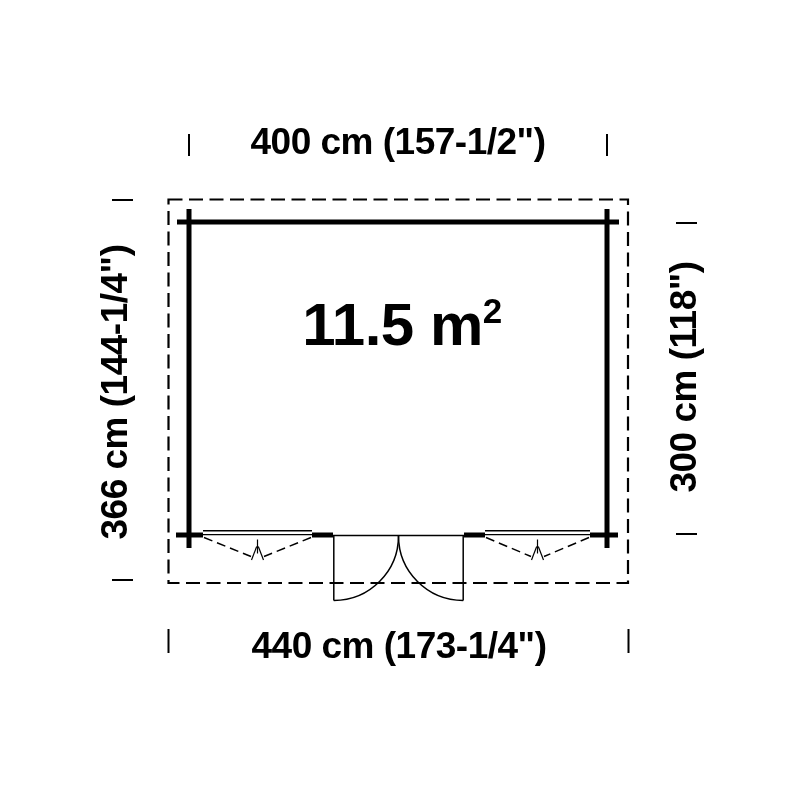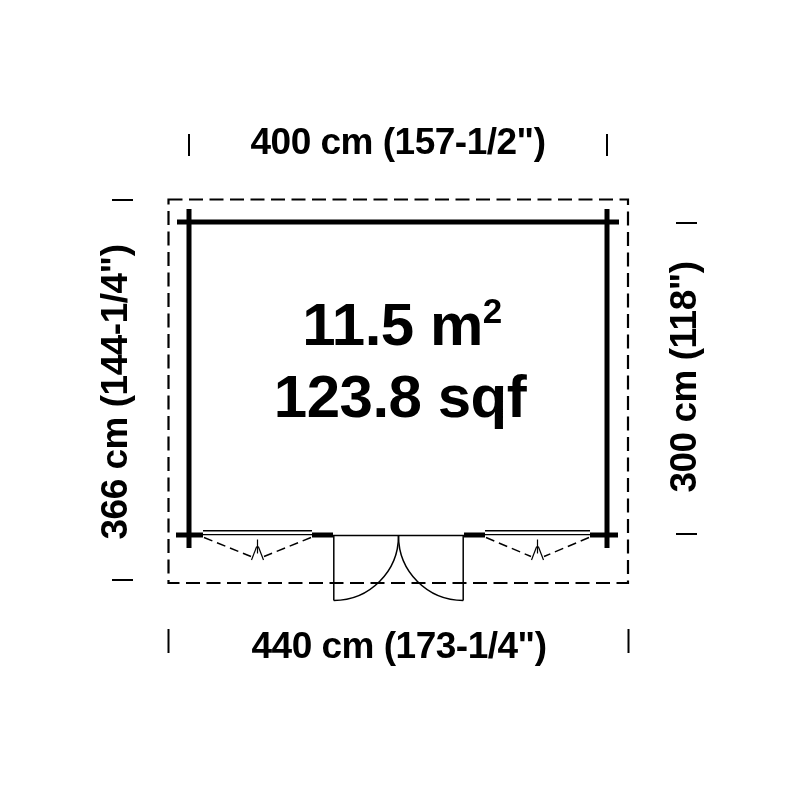--- a/index.html
+++ b/index.html
@@ -103,15 +103,14 @@
   <div class="dim" style="left:398px; top:141px">400 cm (157-1/2")</div>
 
   <div class="dim" style="left:399px; top:645px">440 cm (173-1/4")</div>
 
   <div class="dim vert" style="left:114px; top:392px">366 cm (144-1/4")</div>
 
   <div class="dim vert" style="left:683px; top:377px">300 cm (118")</div>
 
   <div class="area-line" style="left:402px; top:325px"><span>11.5 m</span><span class="sup">2</span></div>
 
-  <div class="area-line" style="left:400px; top:397px">123.8 sqf</div>
 
 </div>
 
 </body></html>

